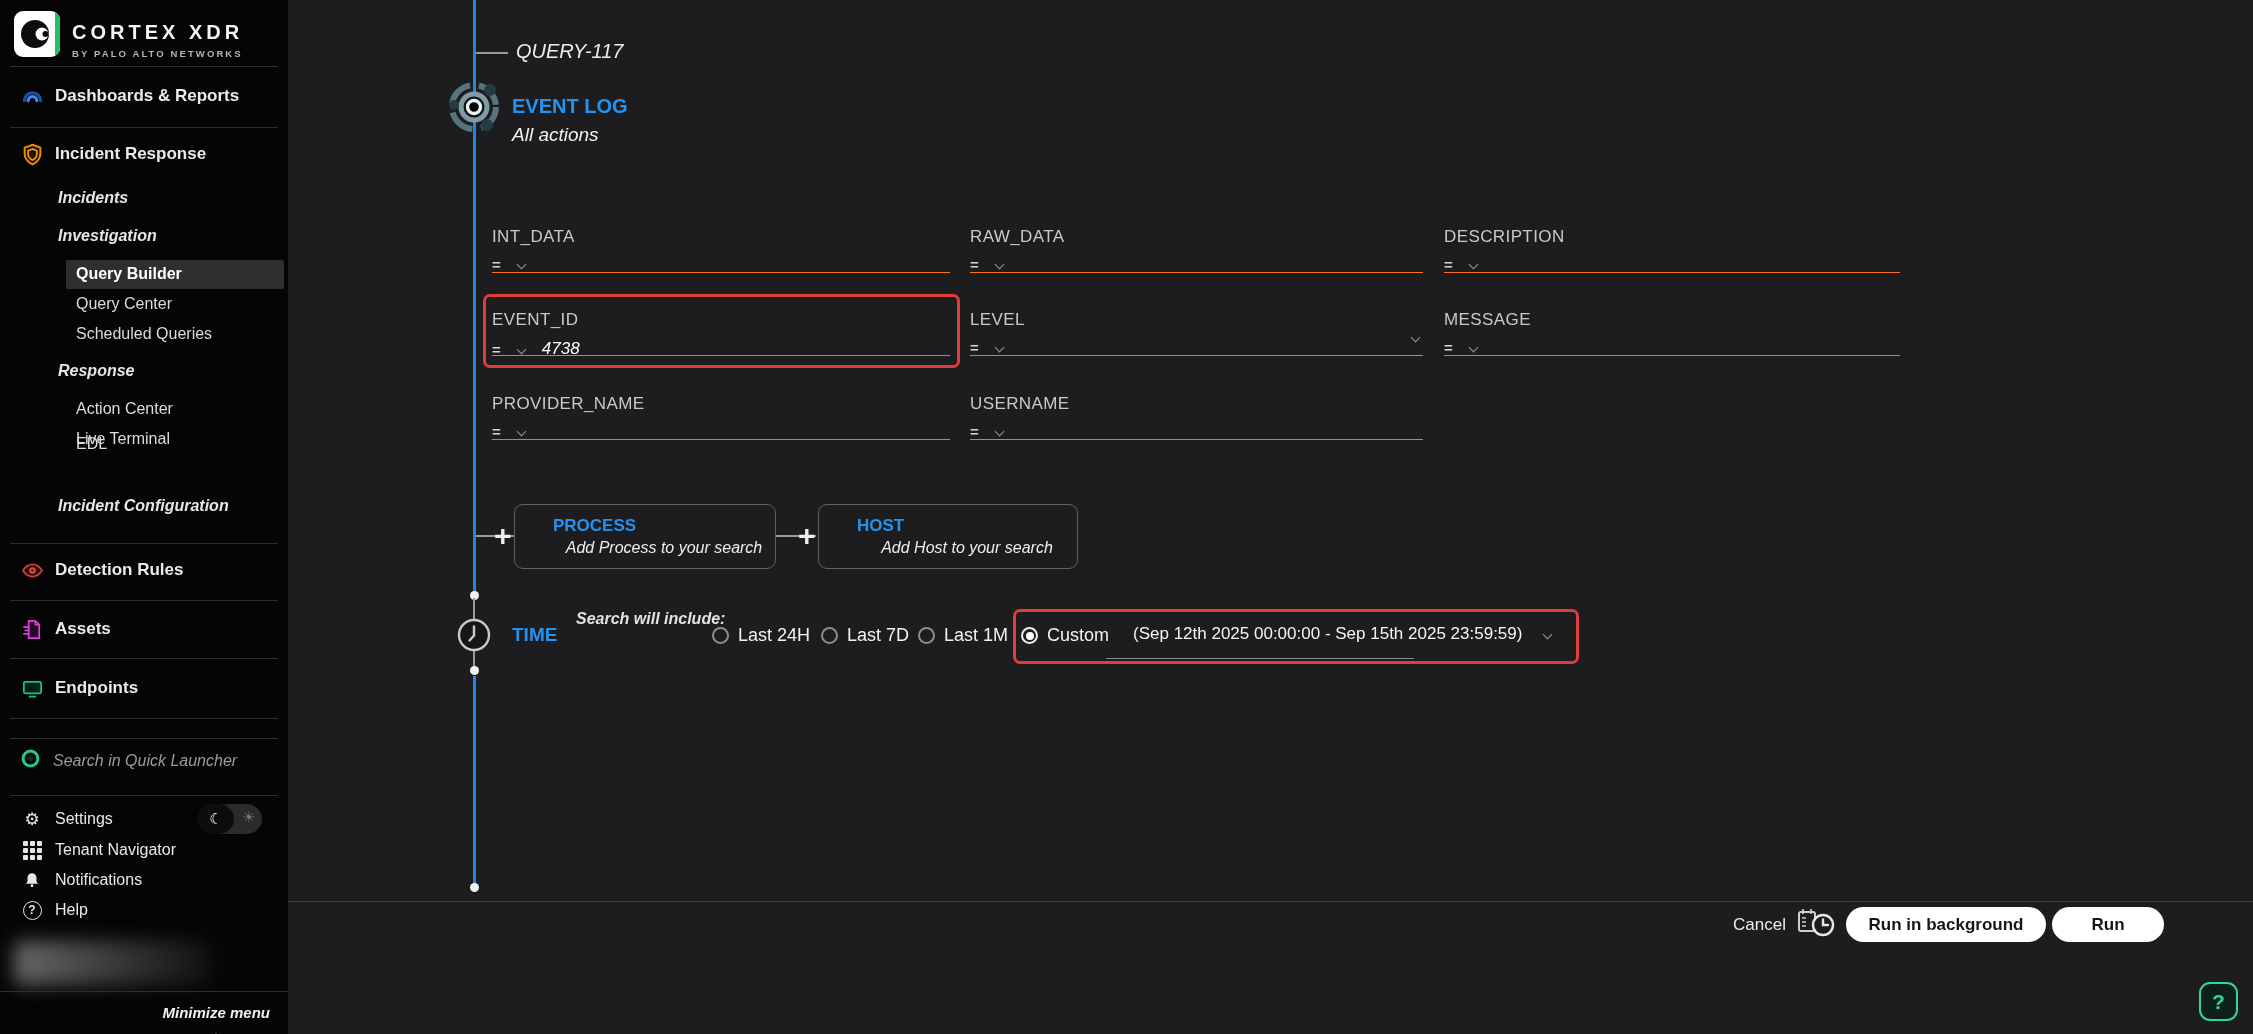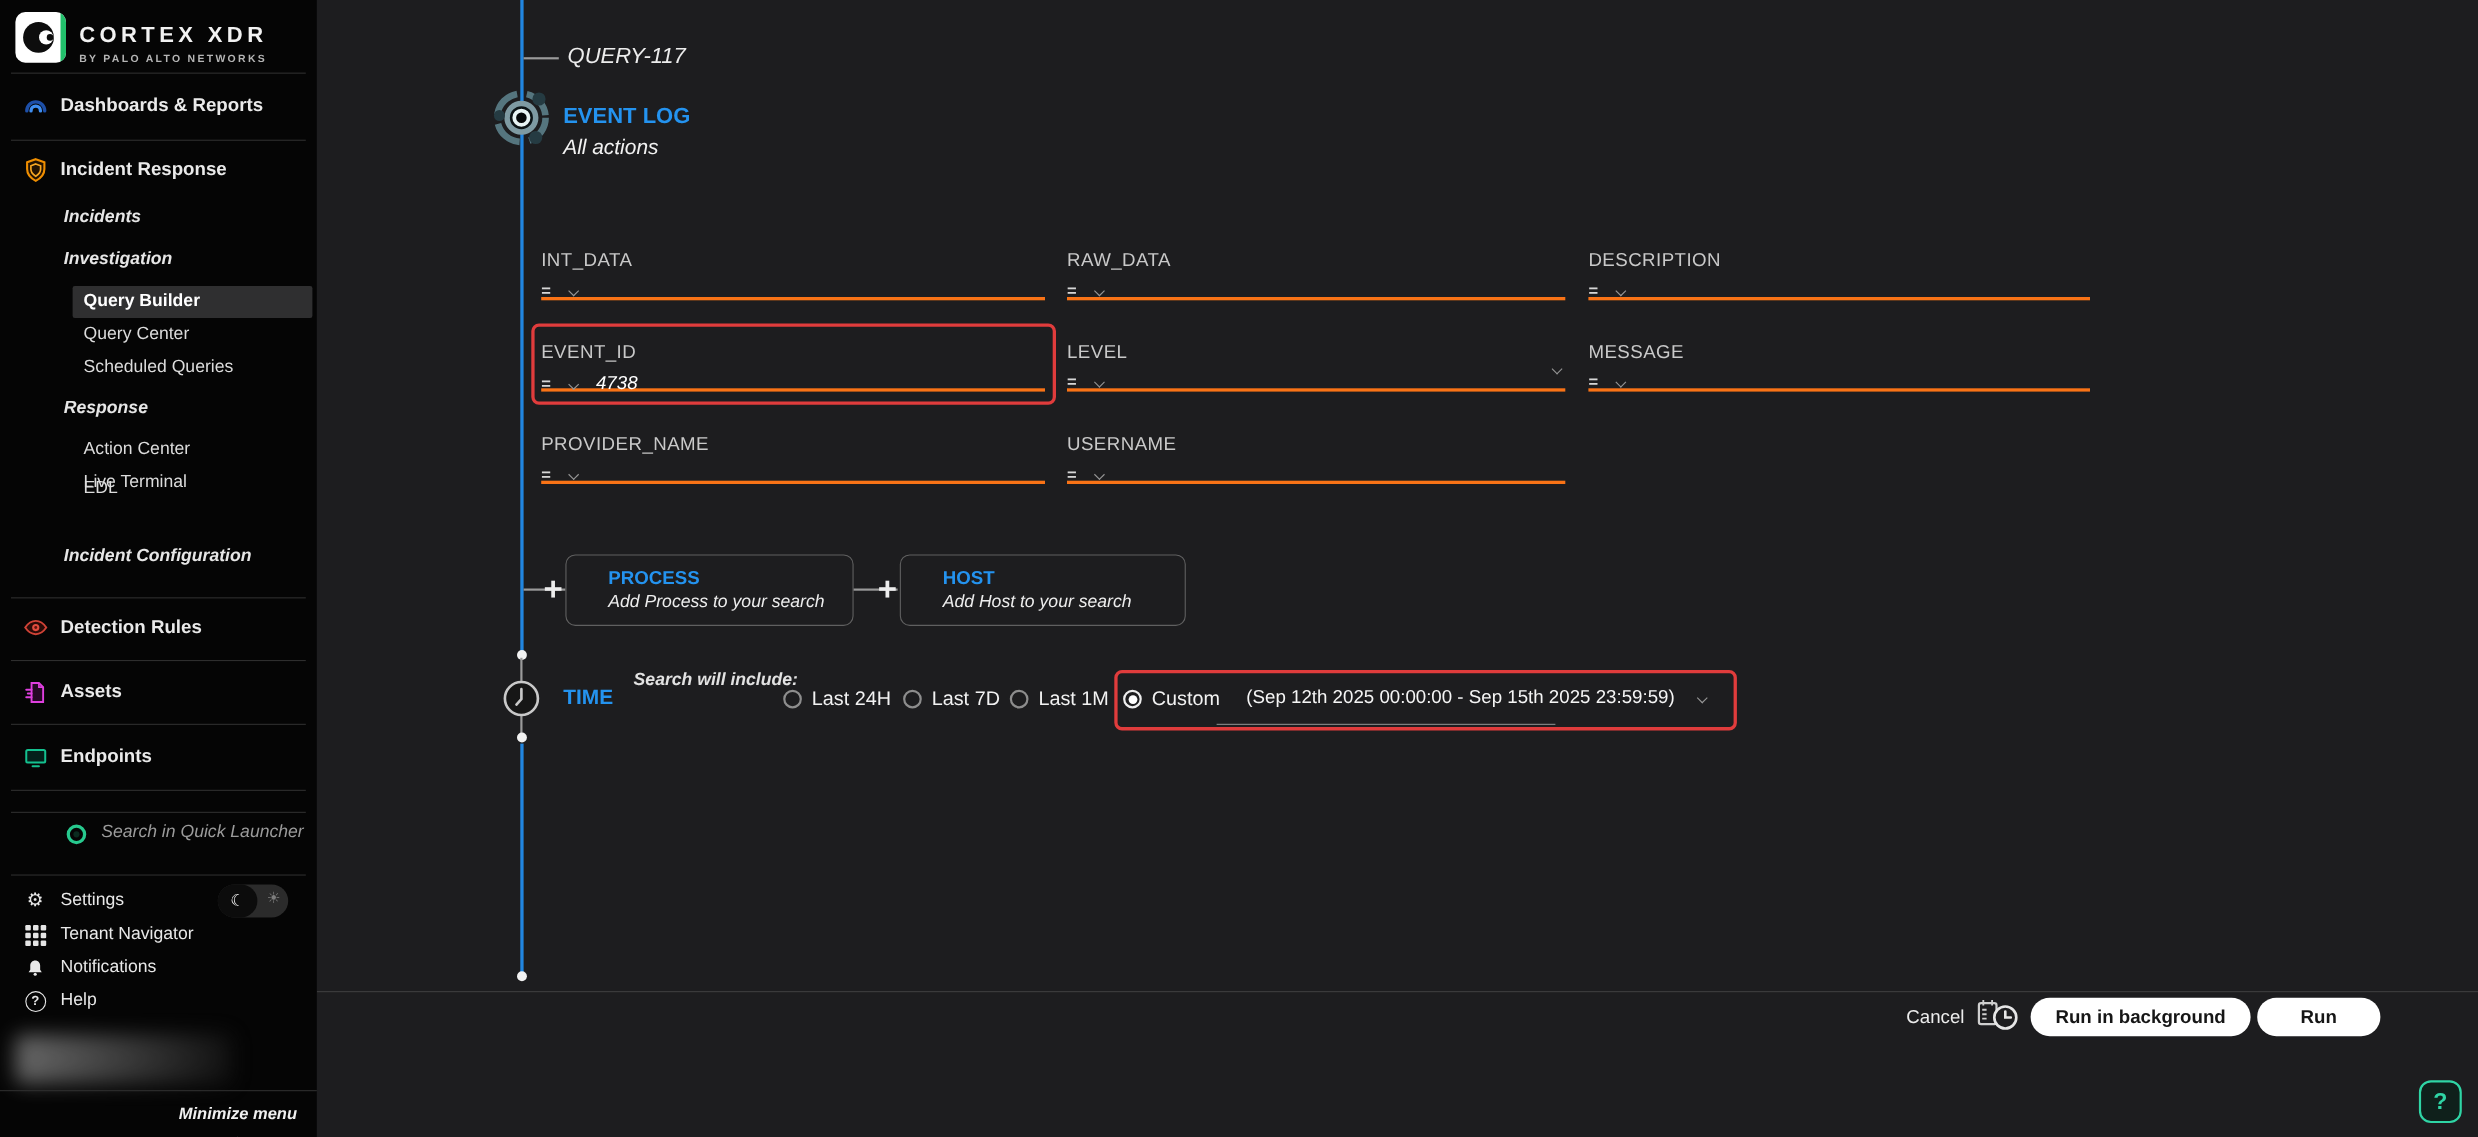--- a/index.html
+++ b/index.html
@@ -15,21 +15,21 @@
   .logo-text { position:absolute; left:72px; top:21px; }
   .logo-title { font-size:20px; font-weight:bold; letter-spacing:4px; color:#f2f2f2; }
   .logo-sub { margin-top:4px; font-size:9.5px; font-weight:bold; letter-spacing:2.1px; color:#b5b5b5; }
   .srow { position:absolute; left:0; width:288px; display:flex; align-items:center; cursor:pointer; }
   .srow .ic { width:24px; display:flex; justify-content:center; align-items:center; margin-left:20px; margin-right:11px; flex:0 0 auto; }
   .slabel { color:#eaeaea; font-size:17px; }
   .bold { font-weight:bold; }
   .subhead { position:absolute; left:58px; color:#e6e6e6; font-size:16px; font-weight:bold; font-style:italic; cursor:pointer; }
   .subitem { position:absolute; left:76px; color:#dcdcdc; font-size:16px; cursor:pointer; }
   .sel-row { position:absolute; left:66px; width:218px; height:29px; background:#2f2f30; border-radius:2px; }
-  .quick { position:absolute; left:0; top:748px; width:331px; display:flex; cursor:pointer;margin-left:39px; }
+  .quick { position:absolute; left:0; top:748px; width:331px; display:flex; align-items:center; cursor:pointer; }
   .quick .ic { margin-left:20px; margin-right:12px; }
   .quick .ql { color:#9b9b9b; font-size:16px; font-style:italic; }
   .util-label { color:#e8e8e8; font-size:16px; }
   .toggle { position:absolute; left:198px; top:804px; width:64px; height:30px; background:#2b2b2b; border-radius:15px; cursor:pointer; }
   .tog-moon { position:absolute; left:0; top:0; width:36px; height:30px; background:#0c0c0c; border-radius:15px; display:flex; align-items:center; justify-content:center; color:#f5f5f5; font-size:15px; font-family:"DejaVu Sans", sans-serif; }
   .tog-sun { position:absolute; right:7px; top:5px; color:#7d7d7d; font-size:14px; font-family:"DejaVu Sans", sans-serif; }
   .grid9 { display:grid; grid-template-columns:repeat(3,5px); grid-auto-rows:5px; gap:2px; }
   .grid9 i { background:#e5e5e5; border-radius:1px; }
   .help-ic { width:19px; height:19px; border:1.6px solid #e5e5e5; border-radius:50%; color:#e5e5e5; font-size:12px; font-weight:bold; display:flex; align-items:center; justify-content:center; }
   .blurblock { position:absolute; left:14px; top:941px; width:196px; height:44px; border-radius:6px;
@@ -40,33 +40,33 @@
   .chev.left { transform:rotate(135deg); border-color:#e0e0e0; }
 
   
   .vline { position:absolute; width:3px; background:#2186e0; }
   .gline { position:absolute; background:#9a9a9a; }
   .dot { position:absolute; width:9px; height:9px; background:#f2f2f2; border-radius:50%; }
   .qlabel { position:absolute; left:516px; top:40px; color:#ececec; font-size:20px; font-style:italic; }
   .node-title { position:absolute; color:#2493ef; font-weight:bold; }
   .node-sub { position:absolute; color:#f2f2f2; font-style:italic; }
 
-  .field { position:absolute; height:46px; border-bottom:3px solid #f97316; }
+  .field { position:absolute; height:46px; border-bottom:1px solid #f97316; }
   .field .flabel { color:#c9c9c9; font-size:17px; letter-spacing:.4px; }
   .oprow { display:flex; align-items:center; margin-top:9px; gap:17px; }
   .op { color:#d6d6d6; font-size:15px; font-weight:bold; cursor:pointer; }
   .fchev { display:inline-block; width:7px; height:7px; border-right:1.8px solid #969696; border-bottom:1.8px solid #969696; transform:rotate(45deg); cursor:pointer; }
   .fvalue { color:#fff; font-size:17px; font-style:italic; }
   .rchev { position:absolute; right:4px; bottom:14px; }
   .redbox { position:absolute; border:3px solid #e03c3c; border-radius:7px; z-index:3; pointer-events:none; }
 
   .addbox { position:absolute; width:262px; height:65px; border:1px solid #606060; border-radius:9px;
             display:flex; flex-direction:column; justify-content:center; padding-left:38px; gap:3px; cursor:pointer; }
   .addbox .t { color:#2493ef; font-size:17px; font-weight:bold; }
-  .addbox .s { color:#ededed; font-size:16px; font-style:italic; }
+  .addbox .s { color:#ededed; font-size:16px; font-style:italic;text-align:center; }
   .plus { position:absolute; color:#ededed; font-size:30px; font-weight:bold; line-height:1; }
 
   .timehint { position:absolute; color:#e2e2e2; font-size:16px; font-style:italic; font-weight:bold; }
   .radio-group { position:absolute; display:flex; align-items:center; gap:9px; cursor:pointer; }
   .radio { width:17px; height:17px; border:2px solid #8d8d8d; border-radius:50%; flex:0 0 auto; }
   .radio.sel { border-color:#ededed; position:relative; }
   .radio.sel::after { content:''; position:absolute; inset:2.5px; background:#fff; border-radius:50%; }
   .rlabel { color:#f2f2f2; font-size:18px; }
   .customrange { position:absolute; color:#f5f5f5; font-size:17px; cursor:pointer; }
   .rangeline { position:absolute; height:1px; background:#8a8a8a; }

